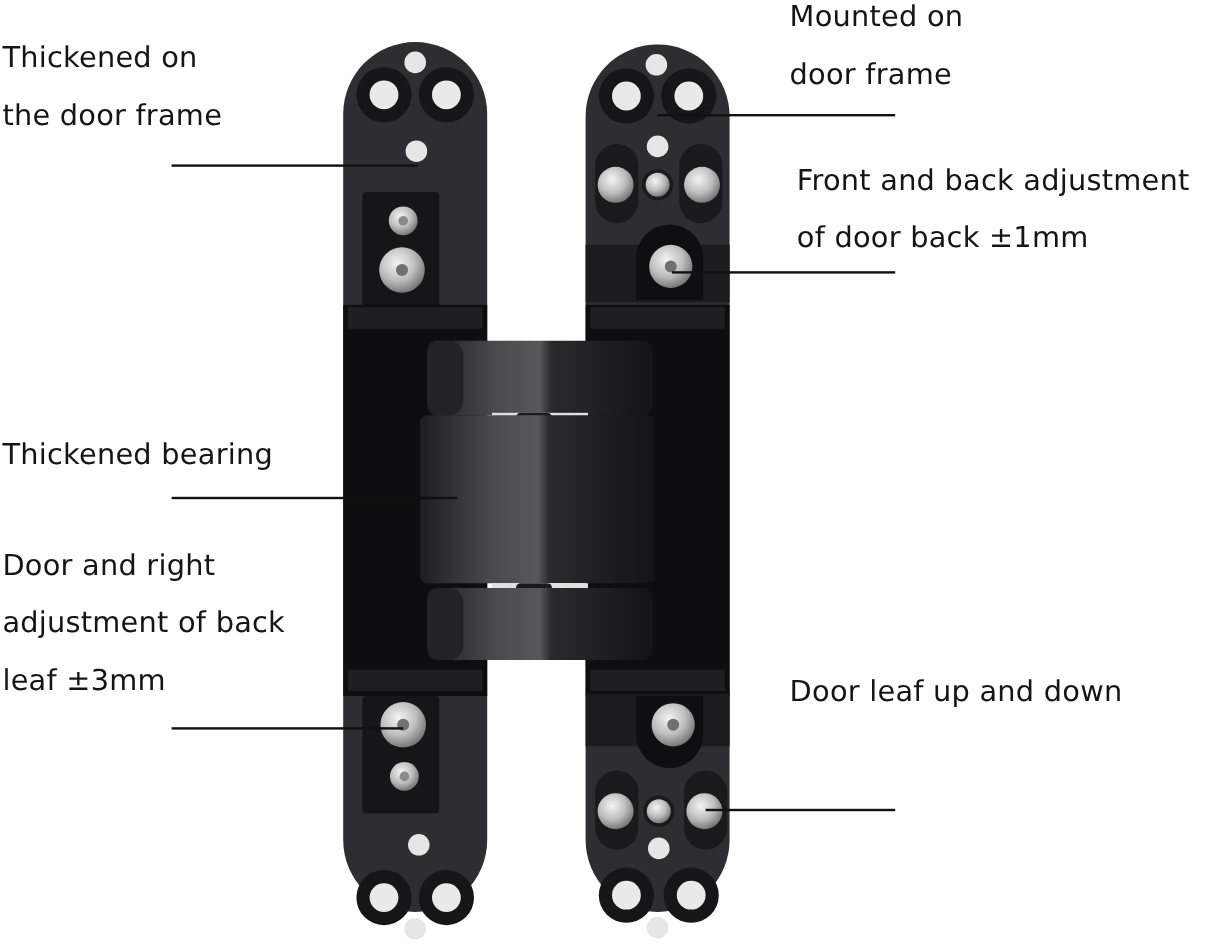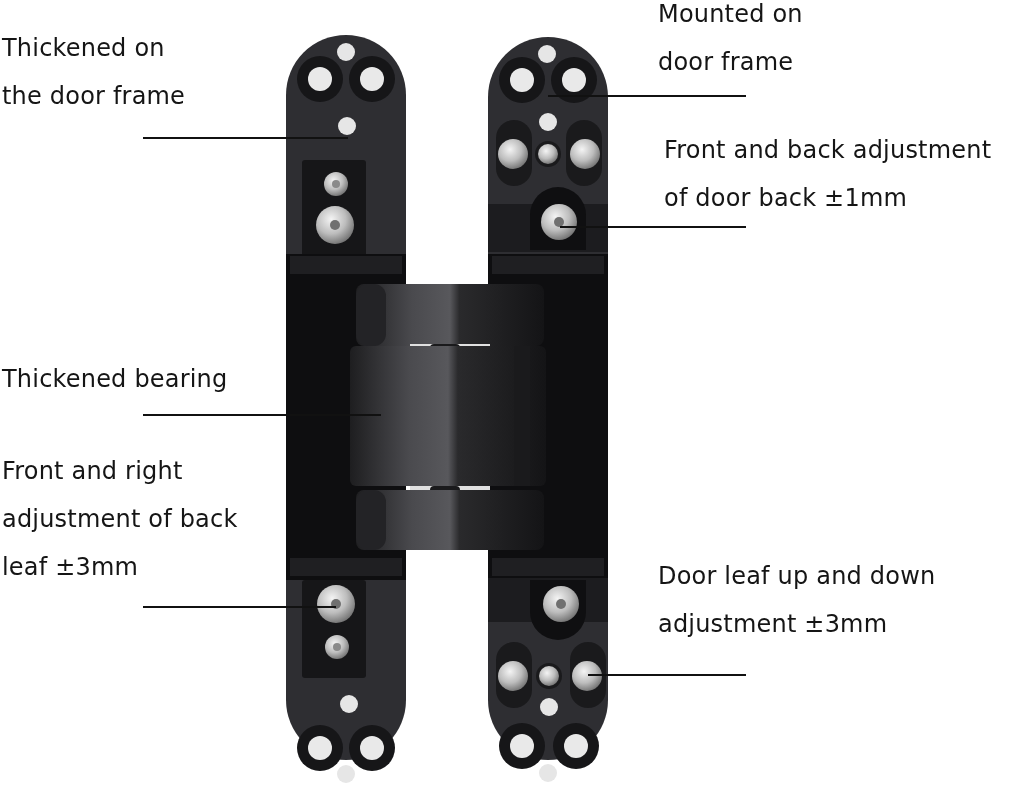--- a/index.html
+++ b/index.html
@@ -141,23 +141,22 @@
   <div>of door back ±1mm</div>
 </div>
 <div class="leader" style="left:560px;top:226px;width:186px;"></div>
 
 <div class="label" style="left:2px;top:355px;">
   <div>Thickened bearing</div>
 </div>
 <div class="leader" style="left:143px;top:414px;width:238px;"></div>
 
 <div class="label" style="left:2px;top:447px;">
-  <div>Front and right</div>
+  <div>Door and right</div>
   <div>adjustment of back</div>
   <div>leaf ±3mm</div>
 </div>
 <div class="leader" style="left:143px;top:606px;width:193px;"></div>
 
-<div class="label" style="left:658px;top:552px;">
+<div class="label" style="left:658px;top:552px;text-align:center;">
   <div>Door leaf up and down</div>
-  <div>adjustment ±3mm</div>
 </div>
 <div class="leader" style="left:588px;top:674px;width:158px;"></div>
 
 </body></html>

